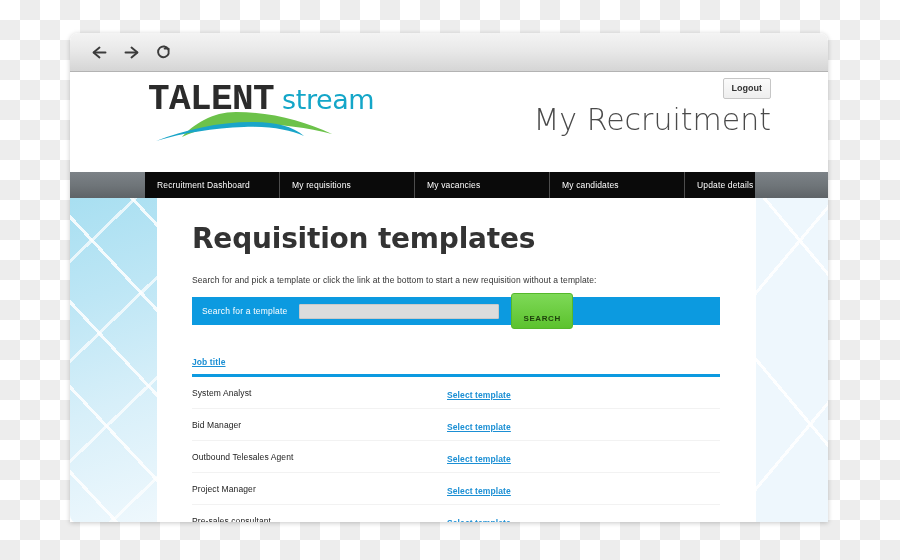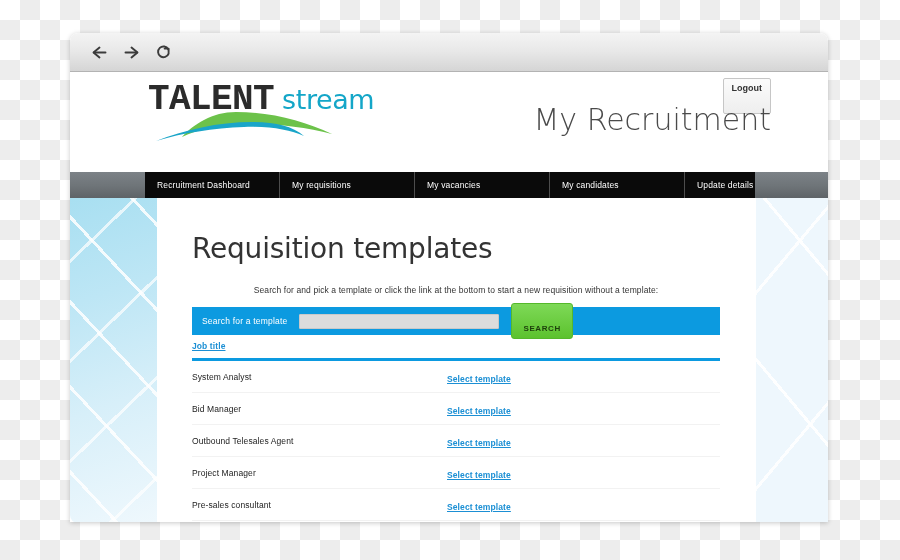--- a/index.html
+++ b/index.html
@@ -98,21 +98,21 @@
   .logout-btn {
     position: absolute;
     right: 57px;
     top: 6px;
     font-size: 9px;
     font-weight: bold;
     color: #333;
     background: linear-gradient(to bottom, #fbfbfb, #eeeeee);
     border: 1px solid #c6c6c6;
     border-radius: 2px;
-    padding: 4px 8px 20px;
+    padding: 4px 8px 5px;
     cursor: pointer;
     font-family: "Liberation Sans", sans-serif;
   }
   .page-title {
     position: absolute;
     right: 57px;
     top: 30px;
     font-family: "DejaVu Sans", sans-serif;
     font-size: 30px;
     font-weight: 300;
@@ -218,32 +218,31 @@
     right: 72px;
     top: 0;
     bottom: 0;
     background: #ffffff;
     padding: 22px 36px 0 35px;
     box-sizing: border-box;
     overflow: hidden;
   }
   .content-heading {
     font-family: "DejaVu Sans", sans-serif;
-    font-weight: 400;
+    font-weight: 700;
     font-size: 28px;
     color: #333333;
-    margin: 12px 0 20px 0;
+    margin: 2px 0 20px 0;
     letter-spacing: -0.2px;
   }
   .content-intro {
     font-size: 8.5px;
     color: #333333;
     margin: 0 0 12px 0;
     letter-spacing: 0.1px;
-    text-align: center;
   }
 
   
   .search-bar {
     background: #0c9ae0;
     height: 28px;
     display: flex;
     align-items: center;
     padding: 0 10px;
     box-sizing: border-box;
@@ -276,21 +275,21 @@
     color: #1d3f0c;
     font-size: 8px;
     font-weight: bold;
     letter-spacing: 0.6px;
     padding: 20px 11px 5px;
     cursor: pointer;
     font-family: "Liberation Sans", sans-serif;
   }
 
   
-  .results-table { }
+  .results-table { margin-top: 26px; }
   .table-head {
     border-bottom: 3px solid #0c9ae0;
     padding-bottom: 5px;
   }
   .col-head {
     font-size: 8.5px;
     font-weight: bold;
     color: #1b8fd4;
     text-decoration: underline;
     cursor: pointer;

